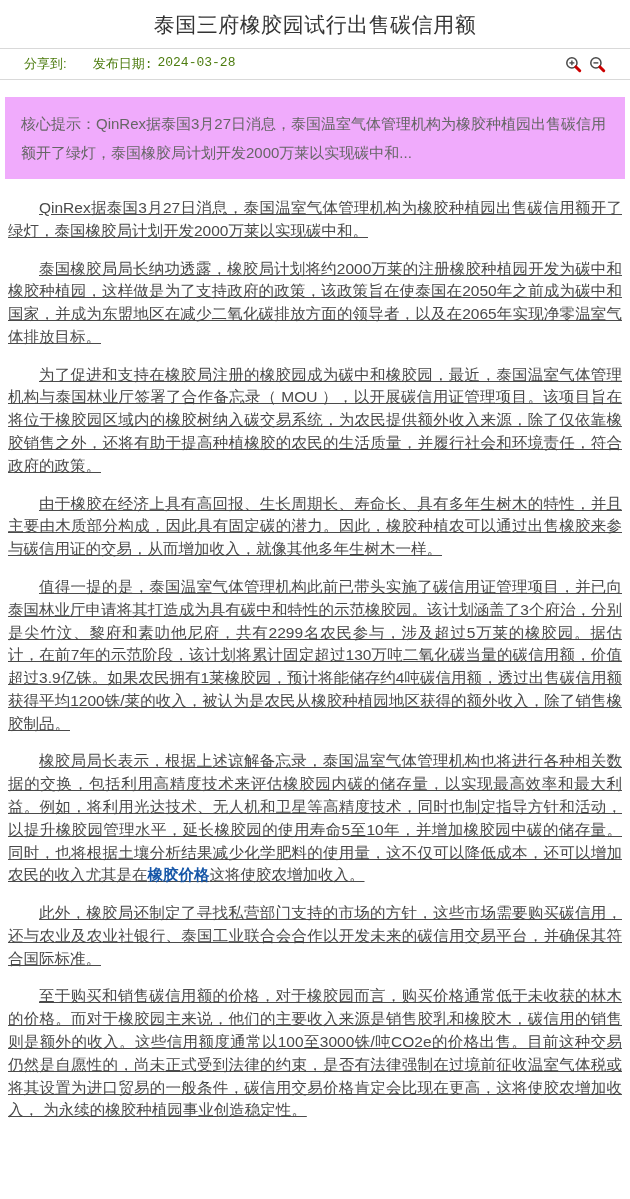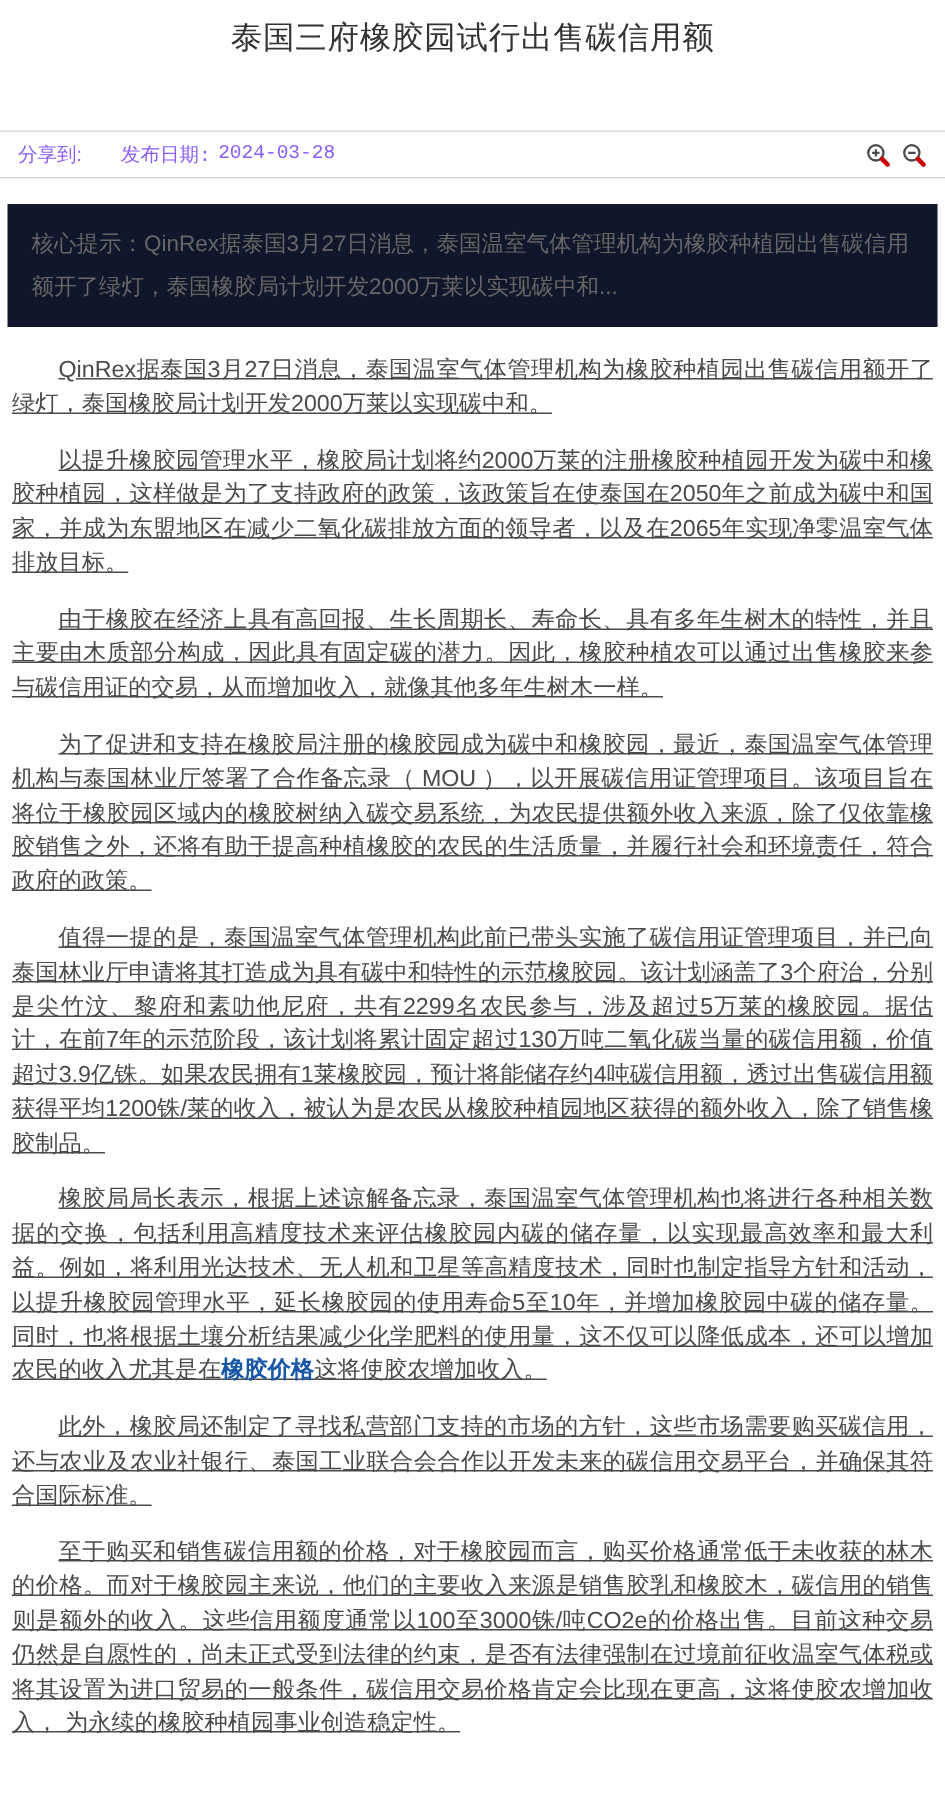--- a/index.html
+++ b/index.html
@@ -21,38 +21,37 @@
     color: #333333;
     letter-spacing: 0.5px;
   }
   
   .toolbar {
     display: flex;
     align-items: center;
     height: 30px;
     border-top: 1px solid #d9d9d9;
     border-bottom: 1px solid #d9d9d9;
-    padding: 0 12px;
+    padding: 0 24px;
     font-size: 13px;
-    color: #8b5cf6;
-    margin-top: 39px;
+    color: #4d7c0f;
   }
   .toolbar .share-label { margin-right: 26px; cursor: pointer; }
   .toolbar .date-wrap { display: flex; gap: 5px; font-family: Liberation Mono, monospace; }
   .toolbar .spacer { flex: 1; }
   .zoom-btn {
     width: 17px; height: 17px;
     margin-left: 7px;
     cursor: pointer;
     display: inline-flex;
   }
   
   .summary-box {
     margin: 17px 5px 0 5px;
-    background: #0f172a;
+    background: #f0abfc;
     padding: 12px 16px;
     font-size: 15px;
     line-height: 29px;
     color: #666666;
   }
   
   .article-body {
     padding: 3px 8px 18px 8px;
   }
   .article-body p {
@@ -99,23 +98,23 @@
         <line x1="4.7" y1="7.3" x2="9.9" y2="7.3" stroke="#4a4a4a" stroke-width="1.5"></line>
         <line x1="11.6" y1="11.6" x2="15.6" y2="15.6" stroke="#cc0000" stroke-width="3.2" stroke-linecap="round"></line>
       </svg>
     </span>
   </div>
 
   <div class="summary-box">核心提示：QinRex据泰国3月27日消息，泰国温室气体管理机构为橡胶种植园出售碳信用额开了绿灯，泰国橡胶局计划开发2000万莱以实现碳中和...</div>
 
   <div class="article-body">
     <p>QinRex据泰国3月27日消息，泰国温室气体管理机构为橡胶种植园出售碳信用额开了绿灯，泰国橡胶局计划开发2000万莱以实现碳中和。</p>
-    <p>以提升橡胶园管理水平，橡胶局计划将约2000万莱的注册橡胶种植园开发为碳中和橡胶种植园，这样做是为了支持政府的政策，该政策旨在使泰国在2050年之前成为碳中和国家，并成为东盟地区在减少二氧化碳排放方面的领导者，以及在2065年实现净零温室气体排放目标。</p>
+    <p>泰国橡胶局局长纳功透露，橡胶局计划将约2000万莱的注册橡胶种植园开发为碳中和橡胶种植园，这样做是为了支持政府的政策，该政策旨在使泰国在2050年之前成为碳中和国家，并成为东盟地区在减少二氧化碳排放方面的领导者，以及在2065年实现净零温室气体排放目标。</p>
+    <p>为了促进和支持在橡胶局注册的橡胶园成为碳中和橡胶园，最近，泰国温室气体管理机构与泰国林业厅签署了合作备忘录（ MOU ），以开展碳信用证管理项目。该项目旨在将位于橡胶园区域内的橡胶树纳入碳交易系统，为农民提供额外收入来源，除了仅依靠橡胶销售之外，还将有助于提高种植橡胶的农民的生活质量，并履行社会和环境责任，符合政府的政策。</p>
     <p>由于橡胶在经济上具有高回报、生长周期长、寿命长、具有多年生树木的特性，并且主要由木质部分构成，因此具有固定碳的潜力。因此，橡胶种植农可以通过出售橡胶来参与碳信用证的交易，从而增加收入，就像其他多年生树木一样。</p>
-    <p>为了促进和支持在橡胶局注册的橡胶园成为碳中和橡胶园，最近，泰国温室气体管理机构与泰国林业厅签署了合作备忘录（ MOU ），以开展碳信用证管理项目。该项目旨在将位于橡胶园区域内的橡胶树纳入碳交易系统，为农民提供额外收入来源，除了仅依靠橡胶销售之外，还将有助于提高种植橡胶的农民的生活质量，并履行社会和环境责任，符合政府的政策。</p>
     <p>值得一提的是，泰国温室气体管理机构此前已带头实施了碳信用证管理项目，并已向泰国林业厅申请将其打造成为具有碳中和特性的示范橡胶园。该计划涵盖了3个府治，分别是尖竹汶、黎府和素叻他尼府，共有2299名农民参与，涉及超过5万莱的橡胶园。据估计，在前7年的示范阶段，该计划将累计固定超过130万吨二氧化碳当量的碳信用额，价值超过3.9亿铢。如果农民拥有1莱橡胶园，预计将能储存约4吨碳信用额，透过出售碳信用额获得平均1200铢/莱的收入，被认为是农民从橡胶种植园地区获得的额外收入，除了销售橡胶制品。</p>
     <p>
       <span>橡胶局局长表示，根据上述谅解备忘录，泰国温室气体管理机构也将进行各种相关数据的交换，包括利用高精度技术来评估橡胶园内碳的储存量，以实现最高效率和最大利益。例如，将利用光达技术、无人机和卫星等高精度技术，同时也制定指导方针和活动，以提升橡胶园管理水平，延长橡胶园的使用寿命5至10年，并增加橡胶园中碳的储存量。同时，也将根据土壤分析结果减少化学肥料的使用量，这不仅可以降低成本，还可以增加农民的收入尤其是在</span><span class="inline-link">橡胶价格</span><span>这将使胶农增加收入。</span>
     </p>
     <p>此外，橡胶局还制定了寻找私营部门支持的市场的方针，这些市场需要购买碳信用，还与农业及农业社银行、泰国工业联合会合作以开发未来的碳信用交易平台，并确保其符合国际标准。</p>
     <p>至于购买和销售碳信用额的价格，对于橡胶园而言，购买价格通常低于未收获的林木的价格。而对于橡胶园主来说，他们的主要收入来源是销售胶乳和橡胶木，碳信用的销售则是额外的收入。这些信用额度通常以100至3000铢/吨CO2e的价格出售。目前这种交易仍然是自愿性的，尚未正式受到法律的约束，是否有法律强制在过境前征收温室气体税或将其设置为进口贸易的一般条件，碳信用交易价格肯定会比现在更高，这将使胶农增加收入， 为永续的橡胶种植园事业创造稳定性。</p>
 
   </div>
 
 </div>

